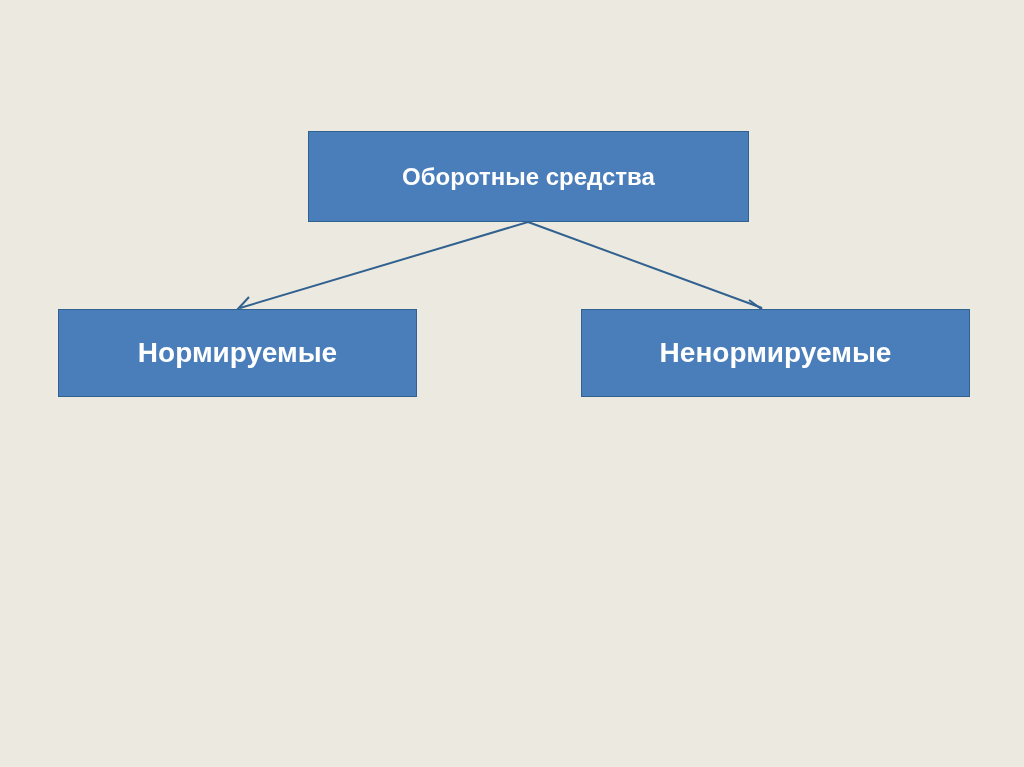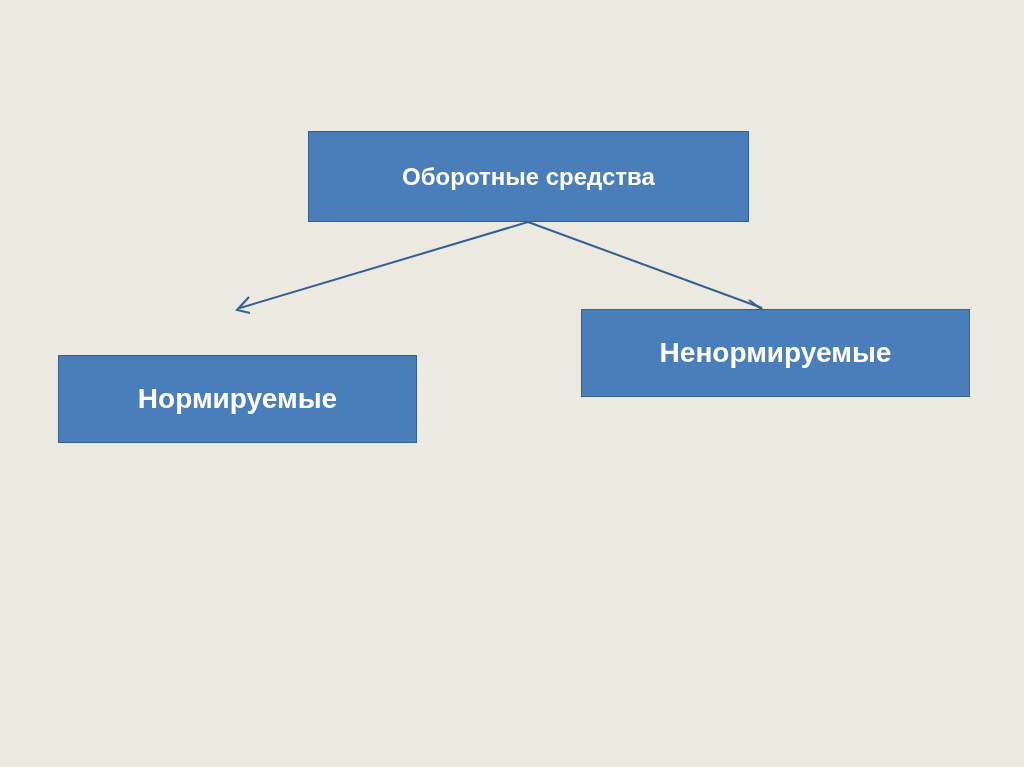--- a/index.html
+++ b/index.html
@@ -38,21 +38,20 @@
     font-size: 24px;
     font-weight: bold;
   }
   #node-left {
     left: 58px;
     top: 309px;
     width: 359px;
     height: 88px;
     font-size: 28px;
     font-weight: bold;
-    margin-top: 46px;
   }
   #node-right {
     left: 581px;
     top: 309px;
     width: 389px;
     height: 88px;
     font-size: 28px;
     font-weight: bold;
   }
   #connectors {

